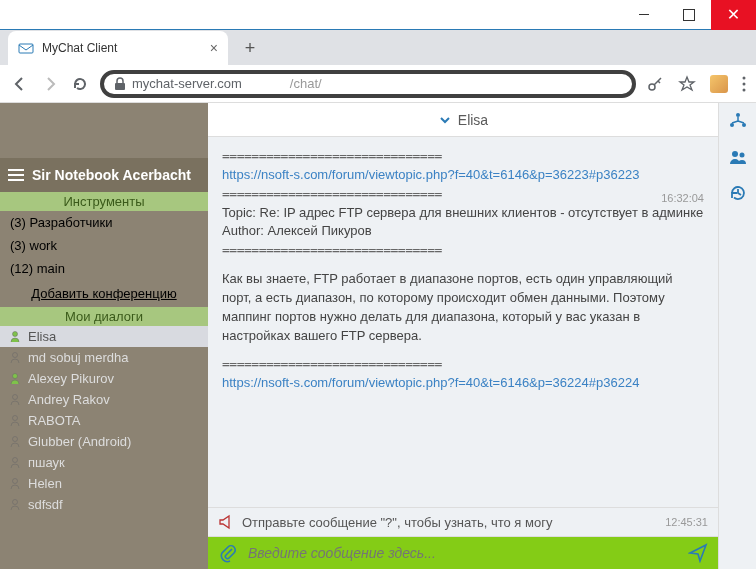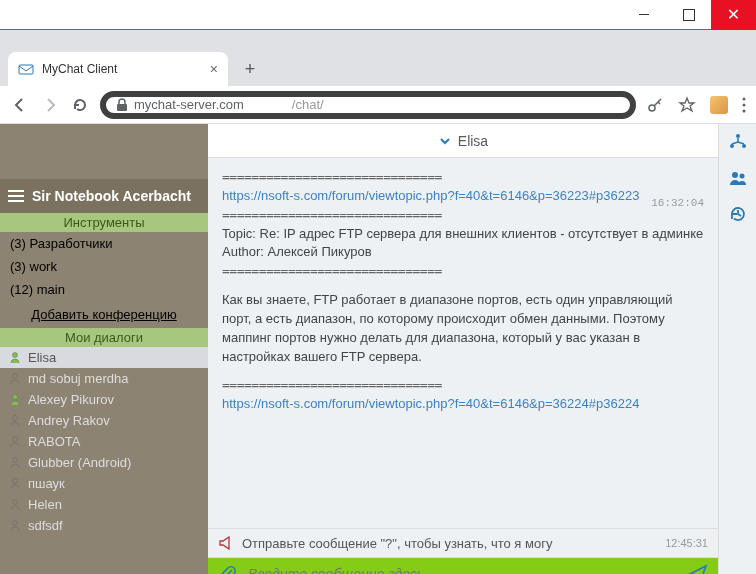--- a/index.html
+++ b/index.html
@@ -7,32 +7,32 @@
 
 
 .titlebar { height: 30px; background: #fff; border-bottom: 1px solid #2a7ab5; display: flex; align-items: center; }
 .titlebar .spacer { flex: 1; }
 .winbtn { width: 45px; height: 30px; display: flex; align-items: center; justify-content: center; font-size: 14px; }
 .winbtn.min::before { content: ""; width: 10px; height: 1.5px; background: #333; }
 .winbtn.max::before { content: ""; width: 10px; height: 10px; border: 1.5px solid #333; }
 .winbtn.close { background: #e81123; color: #fff; font-size: 16px; }
 
 
-.tabstrip { height: 56px; background: #dfe1e5; display: flex; align-items: flex-end; padding-left: 8px; position: relative; }
+.tabstrip { height: 35px; background: #dfe1e5; display: flex; align-items: flex-end; padding-left: 8px; position: relative; }
 .tab { background: #fff; height: 34px; display: flex; align-items: center; padding: 0 10px; border-radius: 8px 8px 0 0; min-width: 220px; gap: 8px; font-size: 12px; color: #333; }
 .favicon { width: 16px; height: 16px; }
 .tab .tabtitle { flex: 1; }
 .tab .tabclose { color: #666; font-size: 14px; }
 .newtab { margin-left: 8px; color: #555; font-size: 18px; width: 28px; text-align: center; padding-bottom: 6px; }
 
 
 .addrbar { height: 38px; display: flex; align-items: center; padding: 0 10px; gap: 10px; border-bottom: 1px solid #ddd; }
 .navbtn { width: 20px; height: 20px; color: #5f6368; display: flex; align-items: center; justify-content: center; }
 .navbtn.disabled { color: #bbb; }
-.urlbox { flex: 1; display: flex; align-items: center; gap: 6px; height: 28px; border: 6px solid #404040; border-radius: 14px; padding: 0 10px; font-size: 13px; color: #5f6368; }
+.urlbox { flex: 1; display: flex; align-items: center; gap: 6px; height: 28px; border: 4px solid #404040; border-radius: 14px; padding: 0 10px; font-size: 13px; color: #5f6368; }
 .urlbox .lock { color: #5f6368; }
 .urlpath { color: #999; margin-left: 42px; }
 .addr-right { display: flex; align-items: center; gap: 14px; color: #5f6368; }
 .exticon { width: 18px; height: 18px; border-radius: 3px; background: linear-gradient(135deg,#f5c56b,#d9954a); }
 
 
 .app { display: flex; height: calc(574px - 30px - 40px - 38px); }
 
 
 .sidebar { width: 208px; background: #8c8373; color: #fff; display: flex; flex-direction: column; font-size: 13px; overflow: hidden; justify-content: center; }
@@ -49,21 +49,21 @@
 
 .chatwrap { flex: 1; display: flex; }
 .chatcol { flex: 1; display: flex; flex-direction: column; background: #eef1f4; }
 .chathead { height: 34px; background: #fff; border-bottom: 1px solid #ddd; display: flex; align-items: center; justify-content: center; gap: 6px; color: #5a5a5a; font-size: 14px; }
 .chathead .chev { color: #2a7ab5; }
 .messages { flex: 1; overflow: hidden; position: relative; padding: 10px 14px 4px 14px; font-size: 13px; color: #444; line-height: 1.45; }
 .msgblock { position: relative; }
 .msg-sep { color: #666; font-family: monospace; letter-spacing: -0.5px; }
 .msg-link { color: #3b82c4; }
 .msg-time { position: absolute; right: 0; color: #999; font-size: 11px; }
-.msg-time.t1 { top: 28px; font-family: Liberation Mono, monospace; }
+.msg-time.t1 { top: 44px; }
 .bot-row { border-top: 1px solid #ddd; background:#eef1f4; padding: 6px 10px; display: flex; align-items: center; gap: 8px; font-size: 13px; color: #555; position: relative; }
 .bot-row .announce { color: #b33; }
 .bot-row .bt { margin-left: auto; color: #999; font-size: 11px; }
 .composer { background: #84cc16; display: flex; align-items: center; padding: 6px 10px; gap: 10px; border-top: 1px solid #ddd; }
 .composer input { flex: 1; border: none; outline: none; font-size: 14px; color: #555; font-style: italic; background: transparent; }
 .attach, .send { color: #2a7ab5; }
 
 
 .rail { width: 38px; background: #eef1f4; border-left: 1px solid #ddd; display: flex; flex-direction: column; align-items: center; padding-top: 8px; gap: 16px; color: #2a7ab5; }
 

